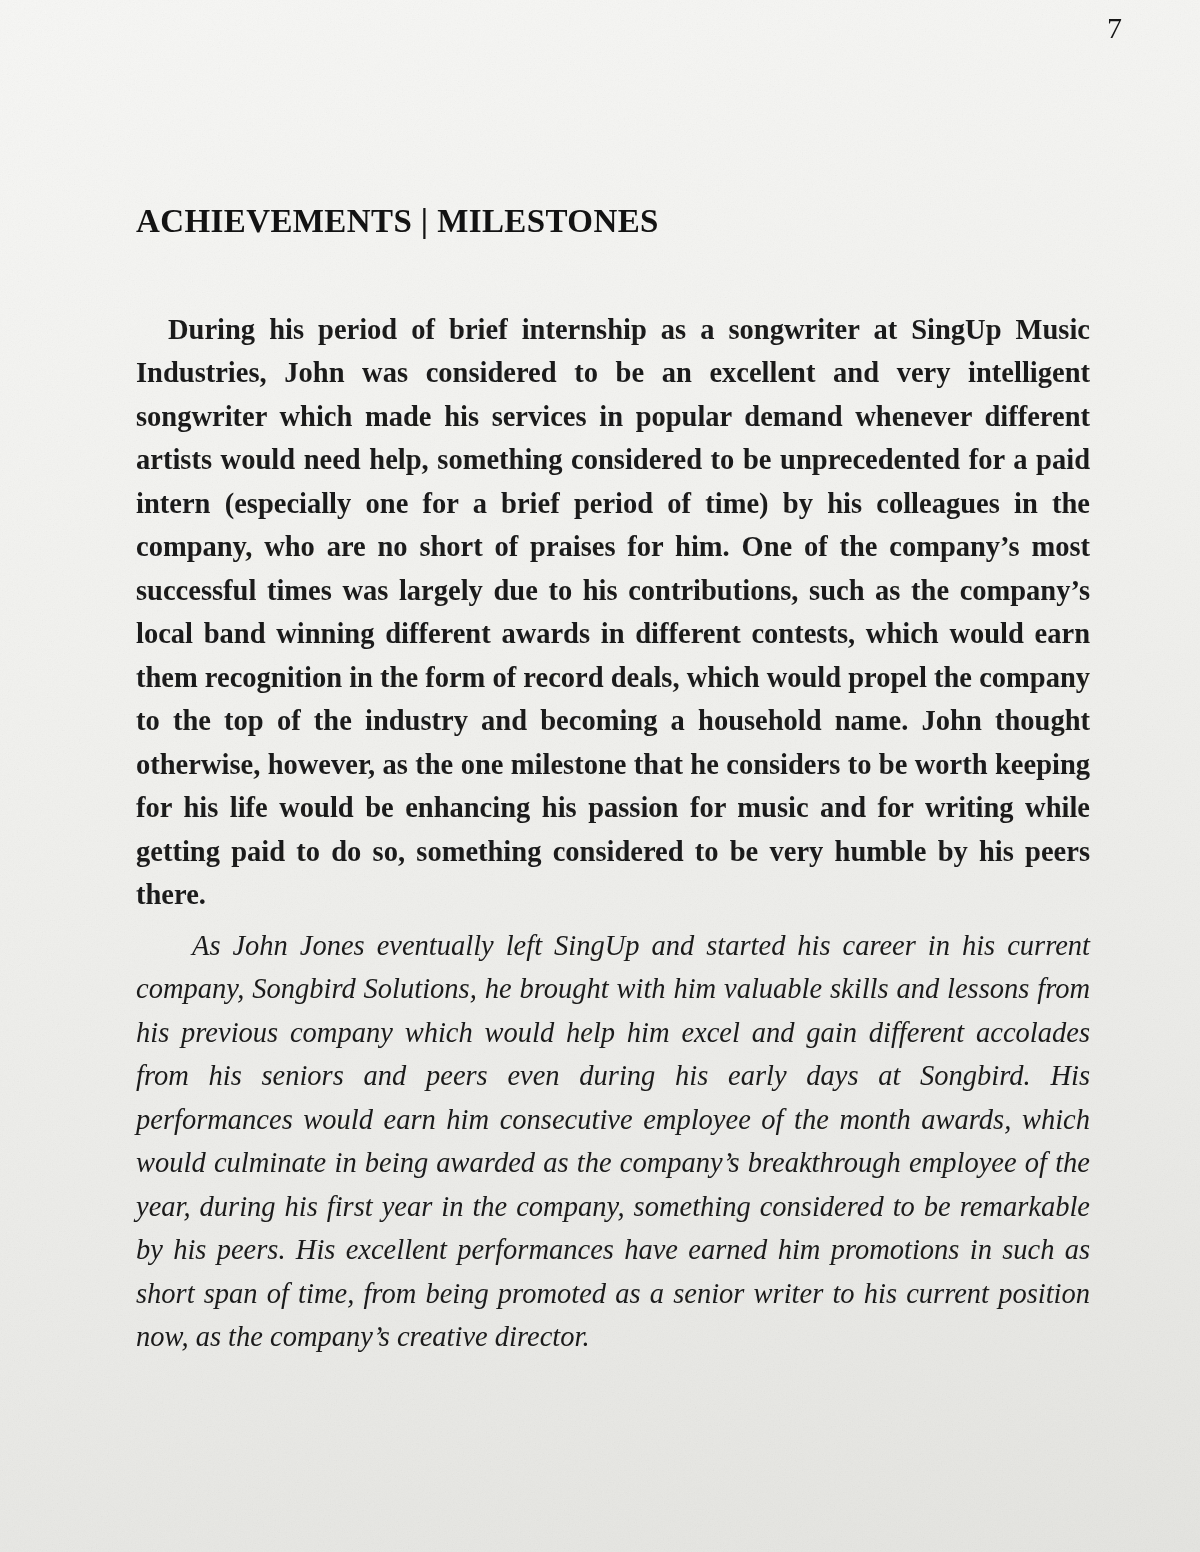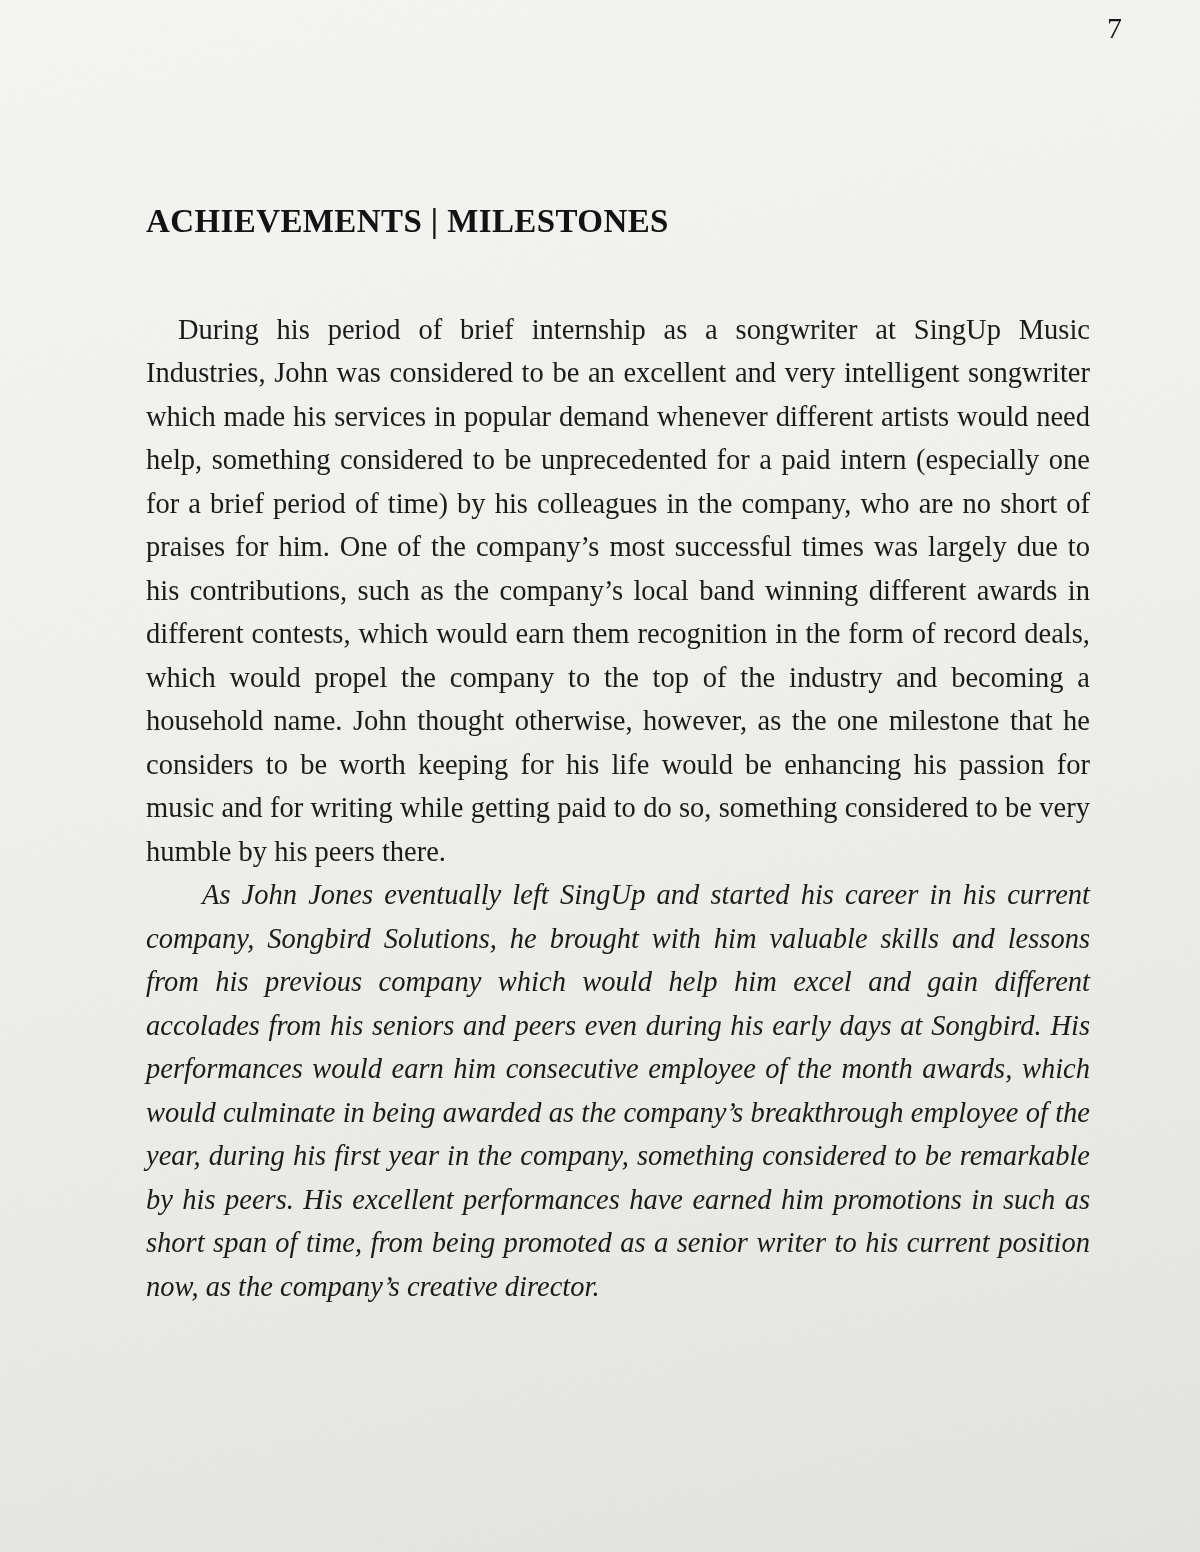--- a/index.html
+++ b/index.html
@@ -29,21 +29,21 @@
   .page-number {
     position: absolute;
     top: 10px;
     right: 78px;
     font-size: 30px;
     line-height: 1.2;
     color: #161616;
   }
   .content {
     position: absolute;
-    left: 146px;
+    left: 136px;
     right: 110px;
     top: 202px;
   }
   .heading {
     margin: 0 0 66px 0;
     font-size: 33px;
     font-weight: 700;
     letter-spacing: 0.4px;
     line-height: 1.2;
     color: #131313;
@@ -51,21 +51,22 @@
   .para {
     margin: 0;
     font-size: 28.5px;
     line-height: 43.5px;
     text-align: justify;
     text-justify: inter-word;
     color: #1b1b1b;
   }
   .para-first {
     text-indent: 32px;
-    margin-bottom: 0;
+    margin-bottom: 7px;
+    font-weight: bold;
   }
   .para-second {
     text-indent: 56px;
     font-style: italic;
   }
 </style>
 </head>
 <body>
 
 <div class="page">

